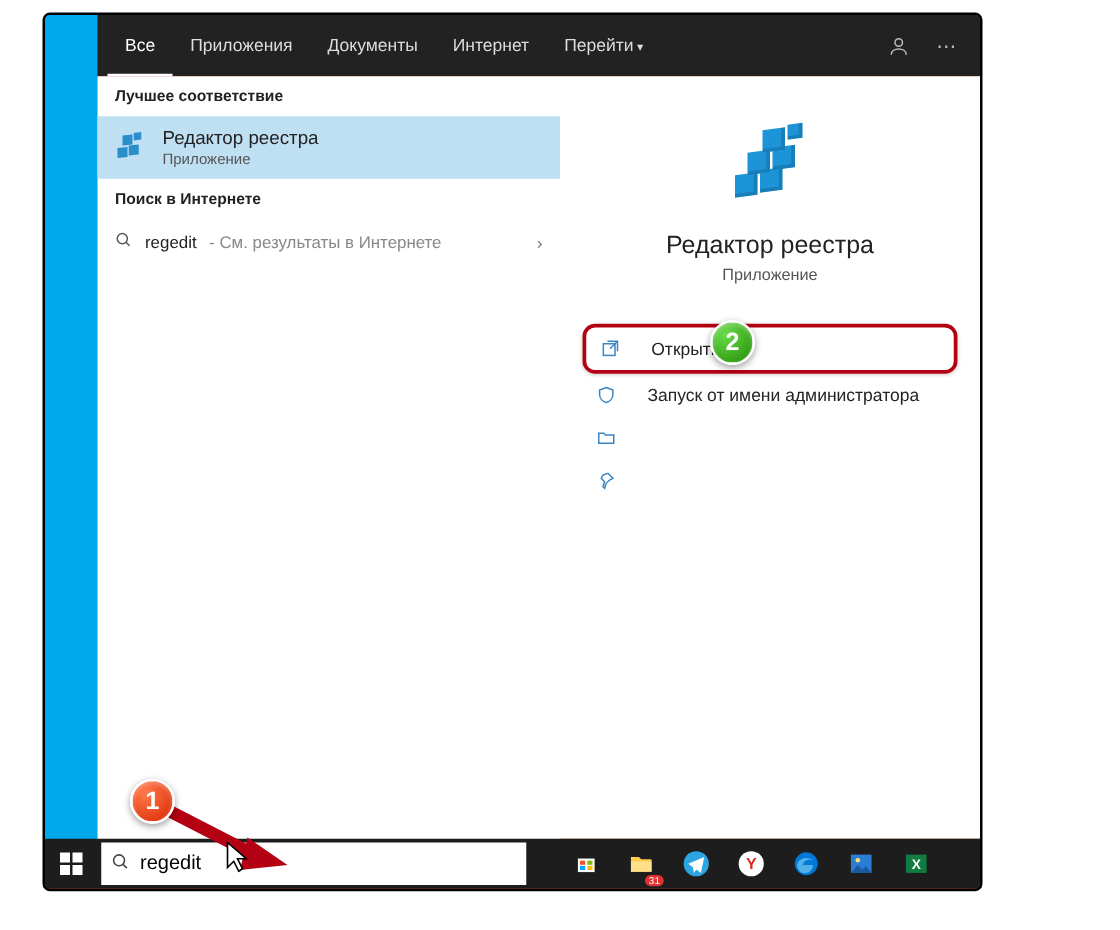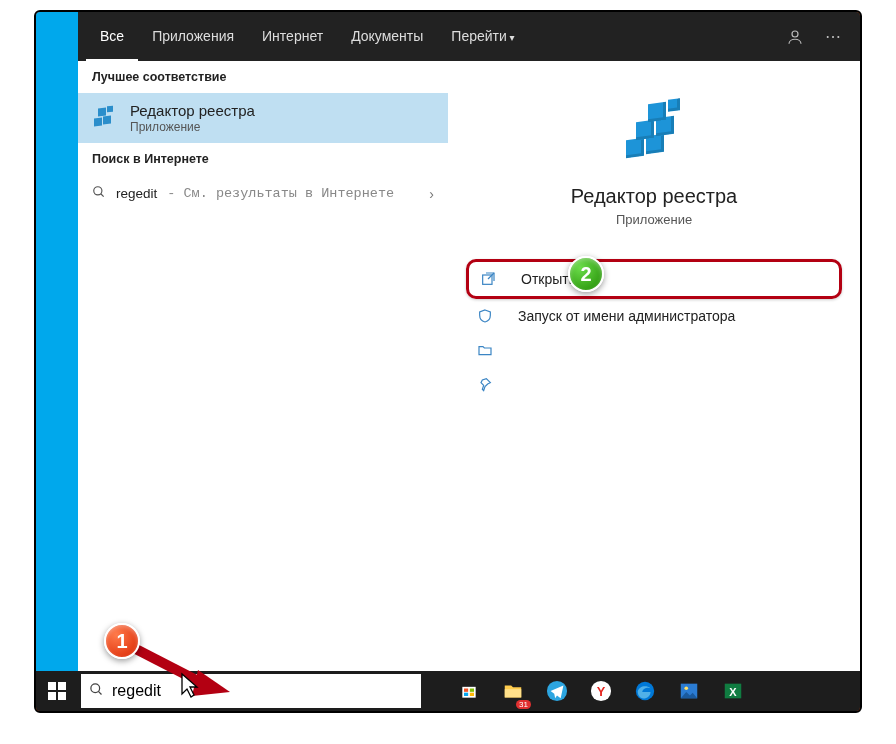--- a/index.html
+++ b/index.html
@@ -1,34 +1,34 @@
 <!DOCTYPE html>
 <html><head>
 <meta charset="utf-8">
 <style>
   * { box-sizing: border-box; margin: 0; padding: 0; font-family: "Segoe UI", Arial, sans-serif; }
   html, body { width: 896px; height: 744px; background: #fff; overflow: hidden; position: relative; }
-  .frame { position: absolute; left: 34px; top: 10px; width: 828px; height: 703px; border: 2px solid #000; border-radius: 6px; background: #c2410c; overflow: hidden; }
+  .frame { position: absolute; left: 34px; top: 10px; width: 752px; height: 703px; border: 2px solid #000; border-radius: 6px; background: #c2410c; overflow: hidden; }
   .bluebar { position: absolute; left: 0; top: 0; width: 42px; height: 663px; background: #00a8ec; }
   .header { position: absolute; left: 42px; top: 0; right: 0; height: 49px; background: #222; color: #ccc; display: flex; align-items: center; padding: 0 8px; }
   .tab { padding: 0 14px; height: 49px; line-height: 49px; font-size: 14px; color: #ddd; cursor: pointer; }
   .tab.active { color: #fff; border-bottom: 2px solid #fff; }
   .tab.more::after { content: " ▾"; font-size: 10px; }
   .hspacer { flex: 1; }
   .hicon { width: 38px; height: 49px; display: flex; align-items: center; justify-content: center; color: #bbb; font-size: 16px; cursor: pointer; }
 
   .leftcol { position: absolute; left: 42px; top: 49px; width: 370px; bottom: 25px; background: #fff; }
   .section-h { padding: 9px 14px; font-size: 12.5px; color: #222; font-weight: 600; }
   .best-match { background: #bfdff2; display: flex; align-items: center; padding: 9px 12px; gap: 12px; cursor: pointer; }
   .bm-icon { width: 28px; height: 28px; position: relative; }
   .cube { position: absolute; width: 8px; height: 8px; background: #2b8ecb; transform: skewY(-6deg); }
   .bm-text .t1 { font-size: 15px; color: #222; }
   .bm-text .t2 { font-size: 12px; color: #555; margin-top: 1px; }
   .web-row { display: flex; align-items: center; padding: 10px 14px; gap: 10px; font-size: 13.5px; color: #222; cursor: pointer; }
-  .web-row .stext { color: #888; font-family: Liberation Mono, monospace; }
+  .web-row .stext { color: #888; }
   .web-row .chev { margin-left: auto; color: #777; font-size: 14px; }
 
   .rightcol { position: absolute; left: 412px; right: 0; top: 49px; bottom: 40px; background: #fff; display: flex; flex-direction: column; align-items: center; padding-top: 34px; }
   .big-icon { width: 72px; height: 72px; position: relative; margin-bottom: 18px; }
   .bcube { position: absolute; width: 18px; height: 18px; background: #1d94d8; transform: skewY(-8deg); box-shadow: inset -3px -3px 0 rgba(0,0,0,0.15); }
   .big-title { font-size: 20px; color: #222; font-weight: 400; }
   .big-sub { font-size: 13px; color: #555; margin-top: 4px; }
   .actions { width: 100%; padding: 32px 18px 0 18px; }
   .act { display: flex; align-items: center; gap: 24px; padding: 8px 10px; font-size: 14px; color: #222; border-radius: 3px; cursor: pointer; }
   .act .ai { width: 18px; height: 18px; display: flex; align-items: center; justify-content: center; color: #3b85c4; font-size: 14px; }
@@ -59,22 +59,22 @@
 </head>
 <body>
 
 <div class="frame">
 
   <div class="bluebar"></div>
 
   <div class="header">
     <div class="tab active">Все</div>
     <div class="tab">Приложения</div>
+    <div class="tab">Документы</div>
     <div class="tab">Интернет</div>
-    <div class="tab">Документы</div>
     <div class="tab more">Перейти</div>
     <div class="hspacer"></div>
     <div class="hicon">
       <svg width="18" height="18" viewBox="0 0 24 24" fill="none" stroke="#bbb" stroke-width="1.6">
           <circle cx="12" cy="8" r="4"></circle>
           <path d="M4 21c0-4 4-6 8-6s8 2 8 6"></path>
         </svg>
     </div>
     <div class="hicon">⋯</div>
   </div>

